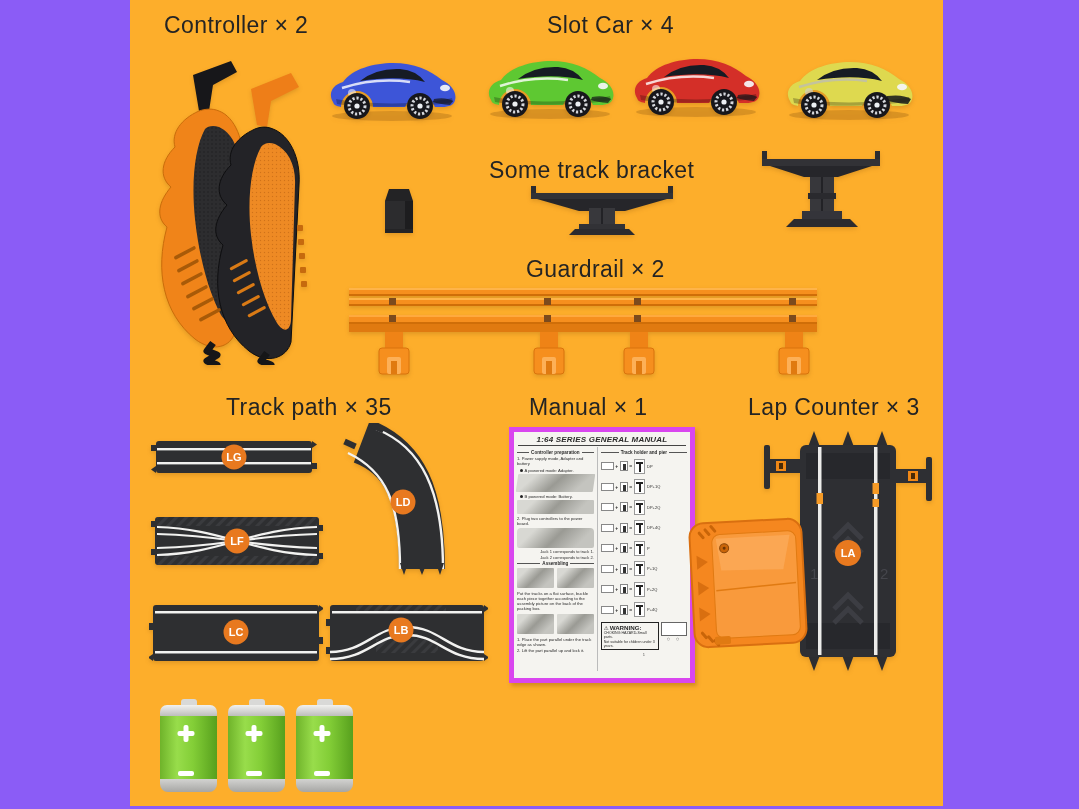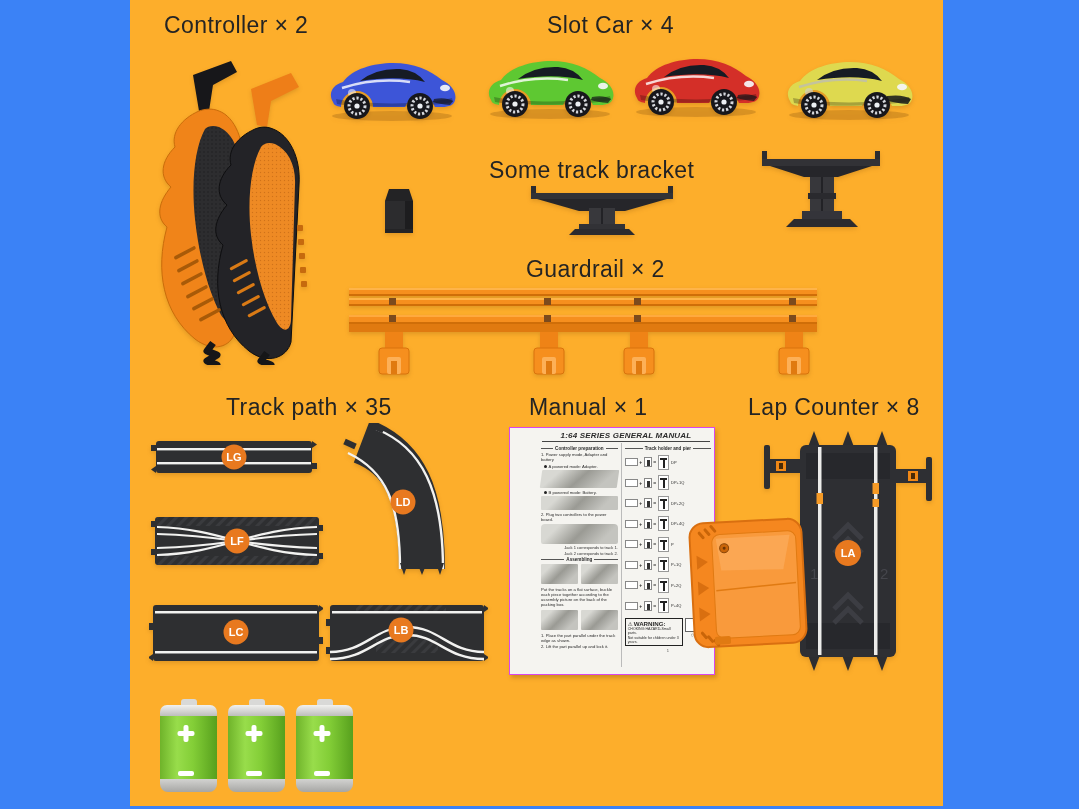--- a/index.html
+++ b/index.html
@@ -1,16 +1,16 @@
 <!DOCTYPE html>
 <html><head>
 <meta charset="utf-8">
 <style>
   html,body{margin:0;padding:0;background:#000;}
-  .stage{position:relative;width:1079px;height:809px;background:#3b82f6;overflow:hidden;
+  .stage{position:relative;width:1079px;height:809px;background:#8b5cf6;overflow:hidden;
          font-family:"Liberation Sans","DejaVu Sans",sans-serif;}
   .panel{position:absolute;left:130px;top:0;width:813px;height:806px;background:#fdae2b;}
   .abs{position:absolute;}
   .hdr{position:absolute;font-size:23px;color:#242424;letter-spacing:.4px;white-space:nowrap;}
   .footer-text{position:absolute;font-size:27px;color:#1e1e1e;white-space:nowrap;}
   svg{display:block;}
   .piece{filter:drop-shadow(0 2px 2px rgba(90,45,0,.18));}
   .badge-txt{font-family:"Liberation Sans",sans-serif;font-weight:bold;fill:#fff;}
 
   
@@ -25,22 +25,22 @@
   .bat-bot{position:absolute;left:0;bottom:0;width:100%;height:13px;border-radius:0 0 8px 8px;
            background:linear-gradient(#d3d3d1,#a6a6a4);}
   .bat-plus{position:absolute;left:45%;top:26px;width:17px;height:17px;transform:translateX(-50%);}
   .bat-plus::before{content:"";position:absolute;left:0;top:6px;width:17px;height:5px;background:#fff;border-radius:2px;}
   .bat-plus::after{content:"";position:absolute;left:6px;top:0;width:5px;height:17px;background:#fff;border-radius:2px;}
   .bat-dash{position:absolute;left:45%;bottom:16px;width:16px;height:5px;transform:translateX(-50%);
            background:#fff;border-radius:2px;}
 
   
   .manual{position:absolute;left:509px;top:427px;width:176px;height:246px;background:#f5f4f0;
-          border:1px solid #d946ef;box-shadow:2px 3px 4px rgba(90,45,0,.25);overflow:hidden;
-          color:#2b2b2b;padding-left:28px;}
+          border:5px solid #d946ef;box-shadow:2px 3px 4px rgba(90,45,0,.25);overflow:hidden;
+          color:#2b2b2b;}
   .m-title{font-size:8px;font-weight:bold;font-style:italic;text-align:center;margin:3px 4px 1px 4px;
            border-bottom:1px solid #444;padding-bottom:1px;letter-spacing:.2px;white-space:nowrap;}
   .m-cols{display:flex;height:224px;}
   .m-col{padding:2px 3px;box-sizing:border-box;}
   .m-left{width:47%;}
   .m-right{width:53%;border-left:1px solid #bbb;}
   .m-hdr{font-size:4.6px;font-weight:bold;text-align:center;margin:1px 0;white-space:nowrap;
          display:flex;align-items:center;gap:2px;justify-content:center;}
   .m-hdr::before,.m-hdr::after{content:"";flex:1;border-top:.5px solid #555;}
   .m-p{font-size:4.2px;line-height:1.25;margin:1px 0;}
@@ -81,21 +81,21 @@
 
 <div class="stage">
   <div class="panel"></div>
 
   <div class="hdr" style="left:164px;top:12px;">Controller × 2</div>
   <div class="hdr" style="left:547px;top:12px;">Slot Car × 4</div>
   <div class="hdr" style="left:489px;top:157px;">Some track bracket</div>
   <div class="hdr" style="left:526px;top:256px;">Guardrail × 2</div>
   <div class="hdr" style="left:186px;top:394px;margin-left:40px;">Track path × 35</div>
   <div class="hdr" style="left:529px;top:394px;text-align:right;">Manual × 1</div>
-  <div class="hdr" style="left:748px;top:394px;">Lap Counter × 8</div>
+  <div class="hdr" style="left:748px;top:394px;">Lap Counter × 3</div>
 
   <svg class="abs piece" style="left:147px;top:55px;" width="180" height="310" viewBox="0 0 180 310">
     <defs>
       <pattern id="dotsDark" width="4" height="4" patternUnits="userSpaceOnUse">
         <circle cx="1" cy="1" r=".7" fill="rgba(0,0,0,0.35)"></circle>
       </pattern>
       <pattern id="dotsOr" width="4" height="4" patternUnits="userSpaceOnUse">
         <circle cx="1.5" cy="1.5" r=".7" fill="rgba(140,60,0,0.30)"></circle>
       </pattern>
     </defs>

